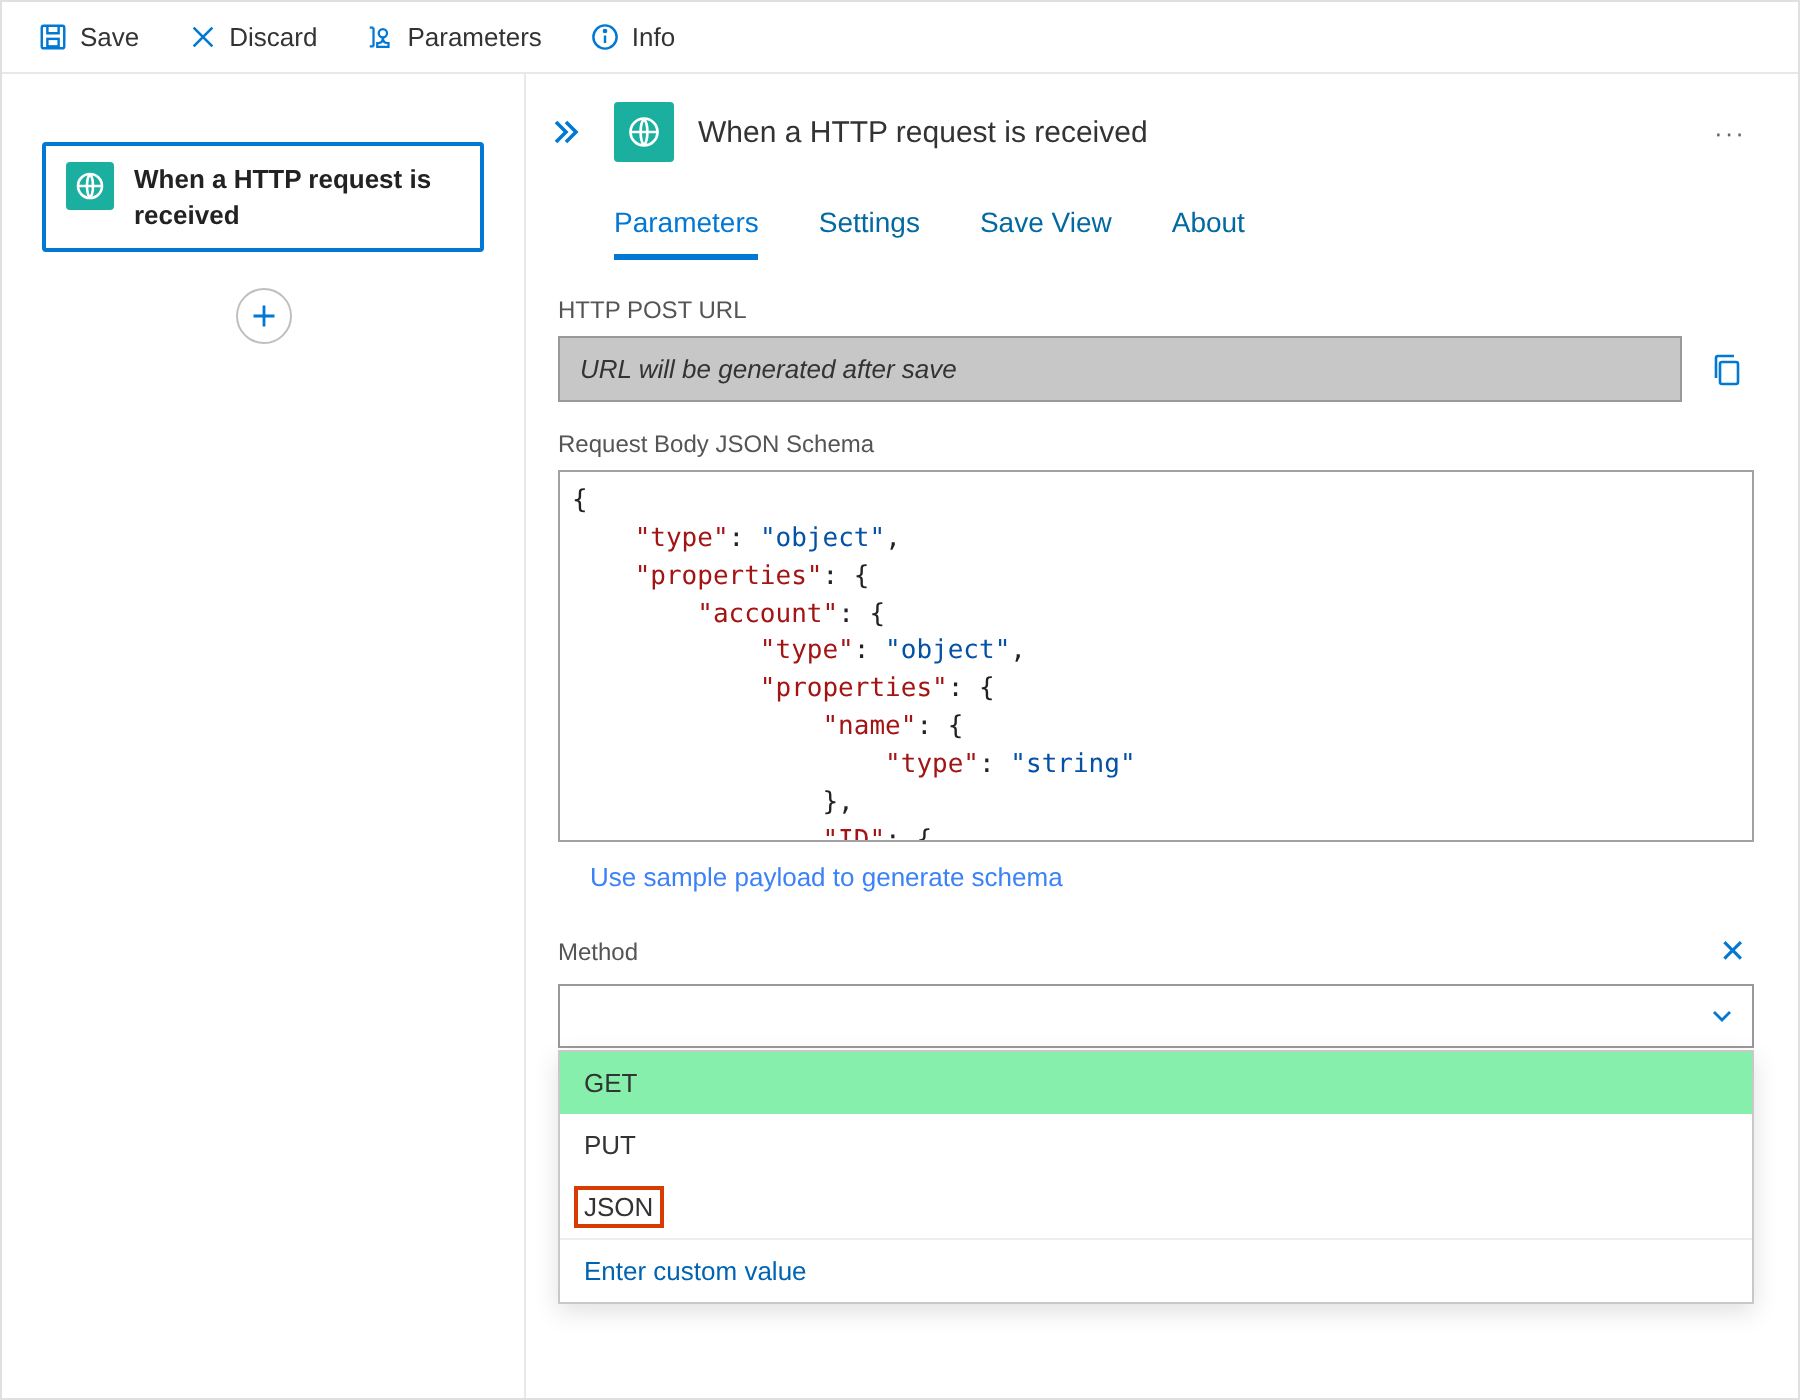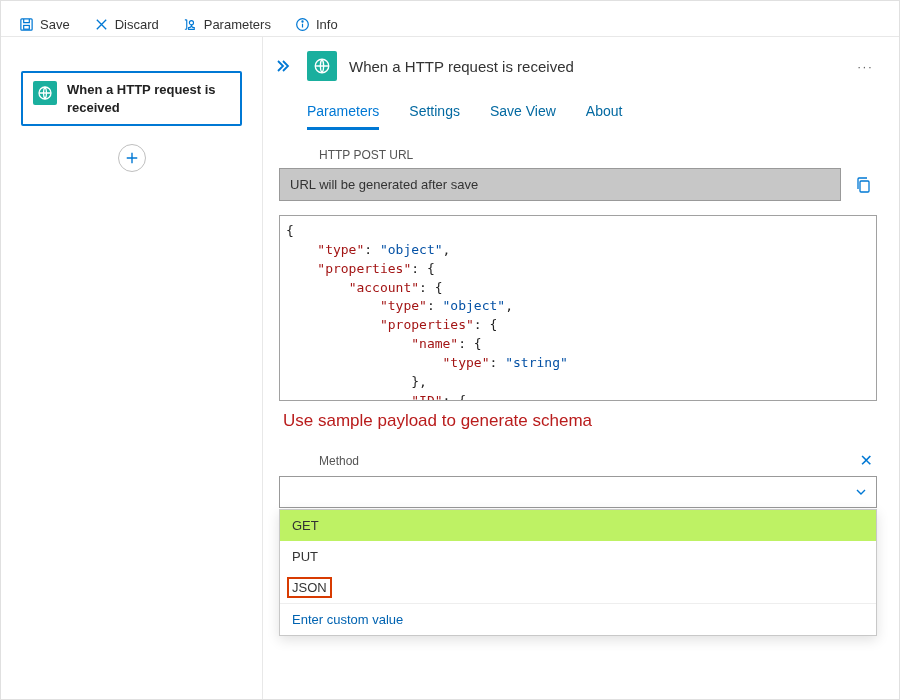--- a/index.html
+++ b/index.html
@@ -1,19 +1,19 @@
 <!DOCTYPE html>
 <html><head>
 <meta charset="utf-8">
 <style>
   * { box-sizing: border-box; margin: 0; padding: 0; }
   body { font-family: "Segoe UI", -apple-system, sans-serif; font-size: 13px; color: #333; background: #fff; width: 900px; height: 700px; overflow: hidden; border: 1px solid #e0e0e0; }
   
   
-  .top-toolbar { display: flex; align-items: flex-end; height: 36px; padding: 0 8px; border-bottom: 1px solid #e8e8e8; gap: 4px; }
+  .top-toolbar { display: flex; align-items: center; height: 36px; padding: 0 8px; border-bottom: 1px solid #e8e8e8; gap: 4px; }
   .tool-btn { display: flex; align-items: center; gap: 6px; padding: 4px 10px; cursor: pointer; border-radius: 2px; color: #333; }
   .tool-btn .ic { color: #0078d4; display: inline-flex; align-items: center; }
   
   
   .main { display: flex; height: calc(700px - 36px); }
   .canvas { width: 262px; border-right: 1px solid #e8e8e8; padding: 34px 20px; position: relative; }
   .panel { flex: 1; padding: 14px 22px 14px 10px; overflow: hidden; position: relative; }
   
   
   .node { border: 2px solid #0078d4; border-radius: 2px; background: #fff; display: flex; align-items: flex-start; padding: 8px 10px; gap: 10px; }
@@ -27,46 +27,46 @@
   .panel-title { font-size: 15px; font-weight: 400; }
   .panel-more { margin-left: auto; color: #666; cursor: pointer; padding: 4px; letter-spacing: 1px; }
   
   
   .tabs { display: flex; gap: 30px; margin-top: 22px; padding-left: 34px; border-bottom: 1px solid transparent; }
   .tab { padding-bottom: 8px; font-size: 14px; color: #0369a1; cursor: pointer; }
   .tab.active { color: #0078d4; border-bottom: 3px solid #0078d4; margin-bottom: -1px; }
 
   
   .panel-body { padding: 18px 0 0 6px; }
-  .field-label { font-size: 12px; color: #555; margin-bottom: 6px; display: flex; align-items: center; margin-left: 40px; }
+  .field-label { font-size: 12px; color: #555; margin-bottom: 6px; display: flex; align-items: center; }
   .field-label .close-x { margin-left: auto; color: #0078d4; cursor: pointer; font-size: 16px; padding: 0 4px; }
-  .url-row { display: flex; align-items: stretch; gap: 8px; margin-bottom: 14px; }
+  .url-row { display: flex; align-items: stretch; gap: 8px; margin-bottom: 14px; font-style: italic; }
   .url-box { flex: 1; background: #c7c7c7; color: #333; padding: 8px 10px; border: 1px solid #999; font-size: 13px; }
   .copy-btn { width: 28px; display: flex; align-items: center; justify-content: center; color: #0078d4; cursor: pointer; }
 
   .schema-box { width: 100%; height: 186px; border: 1px solid #a1a1a1; font-family: Consolas, Menlo, monospace; font-size: 13px; line-height: 1.45; padding: 6px 10px 6px 6px; overflow: auto; white-space: pre; color: #222; background: #fff; resize: none; }
   .schema-box::-webkit-scrollbar { width: 12px; }
   .schema-box::-webkit-scrollbar-thumb { background: #c1c1c1; }
   .k-key { color: #a31515; }
   .k-str { color: #0451a5; }
   .k-punc { color: #222; }
   
-  .schema-link { color: #b91c1c; font-size: 17px; margin: 10px 4px 20px; cursor: pointer; display: inline-block; }
+  .schema-link { color: #3b82f6; font-size: 13px; margin: 10px 16px 20px; cursor: pointer; display: inline-block; }
   
   
   .method-wrap { position: relative; }
   .method-select { width: 100%; height: 32px; border: 1px solid #999; display: flex; align-items: center; padding: 0 8px; cursor: pointer; background: #fff; }
   .method-select .chev { margin-left: auto; color: #0078d4; }
   .addparam-row { margin-top: 10px; display: flex; justify-content: flex-end; }
   .addparam-select { width: 250px; height: 32px; border: 1px solid #555; display: flex; align-items: center; padding: 0 10px; cursor: pointer; background: #fff; color: #888; }
   .addparam-select .chev { margin-left: auto; color: #555; }
 
   .dropdown { position: absolute; left: 0; right: 0; top: 33px; background: #fff; border: 1px solid #c8c8c8; box-shadow: 0 4px 12px rgba(0,0,0,0.12); z-index: 10; }
   .dd-item { padding: 8px 12px; font-size: 13px; cursor: pointer; }
-  .dd-item.hover { background: #bef264; }
+  .dd-item.hover { background: #86efac; }
   .dd-item.hot { outline: 2px solid #d83b01; outline-offset: -3px; display: inline-block; margin: 4px 6px; padding: 4px 6px; }
   .dd-custom { padding: 8px 12px; color: #0063b1; border-top: 1px solid #eee; cursor: pointer; font-size: 13px; }
 
   svg { display: block; }
 </style>
 </head>
 <body>
 
 <div class="top-toolbar">
   <div class="tool-btn">
@@ -157,20 +157,21 @@
       <div class="url-row">
         <div class="url-box">URL will be generated after save</div>
         <div class="copy-btn">
           <svg width="16" height="18" viewBox="0 0 16 18" fill="none" stroke="currentColor" stroke-width="1.3">
               <rect x="5" y="5" width="9" height="11" rx="1"></rect>
               <path d="M3 13V3a1 1 0 011-1h8"></path>
             </svg>
         </div>
       </div>
 
+      <div class="field-label">Request Body JSON Schema</div>
       <div class="schema-box" id="schema-box"><span class="k-punc">{</span>
     <span class="k-key">"type"</span><span class="k-punc">: </span><span class="k-str">"object"</span><span class="k-punc">,</span>
     <span class="k-key">"properties"</span><span class="k-punc">: {</span>
         <span class="k-key">"account"</span><span class="k-punc">: {</span>
             <span class="k-key">"type"</span><span class="k-punc">: </span><span class="k-str">"object"</span><span class="k-punc">,</span>
             <span class="k-key">"properties"</span><span class="k-punc">: {</span>
                 <span class="k-key">"name"</span><span class="k-punc">: {</span>
                     <span class="k-key">"type"</span><span class="k-punc">: </span><span class="k-str">"string"</span>
                 <span class="k-punc">},</span>
                 <span class="k-key">"ID"</span><span class="k-punc">: {</span>

